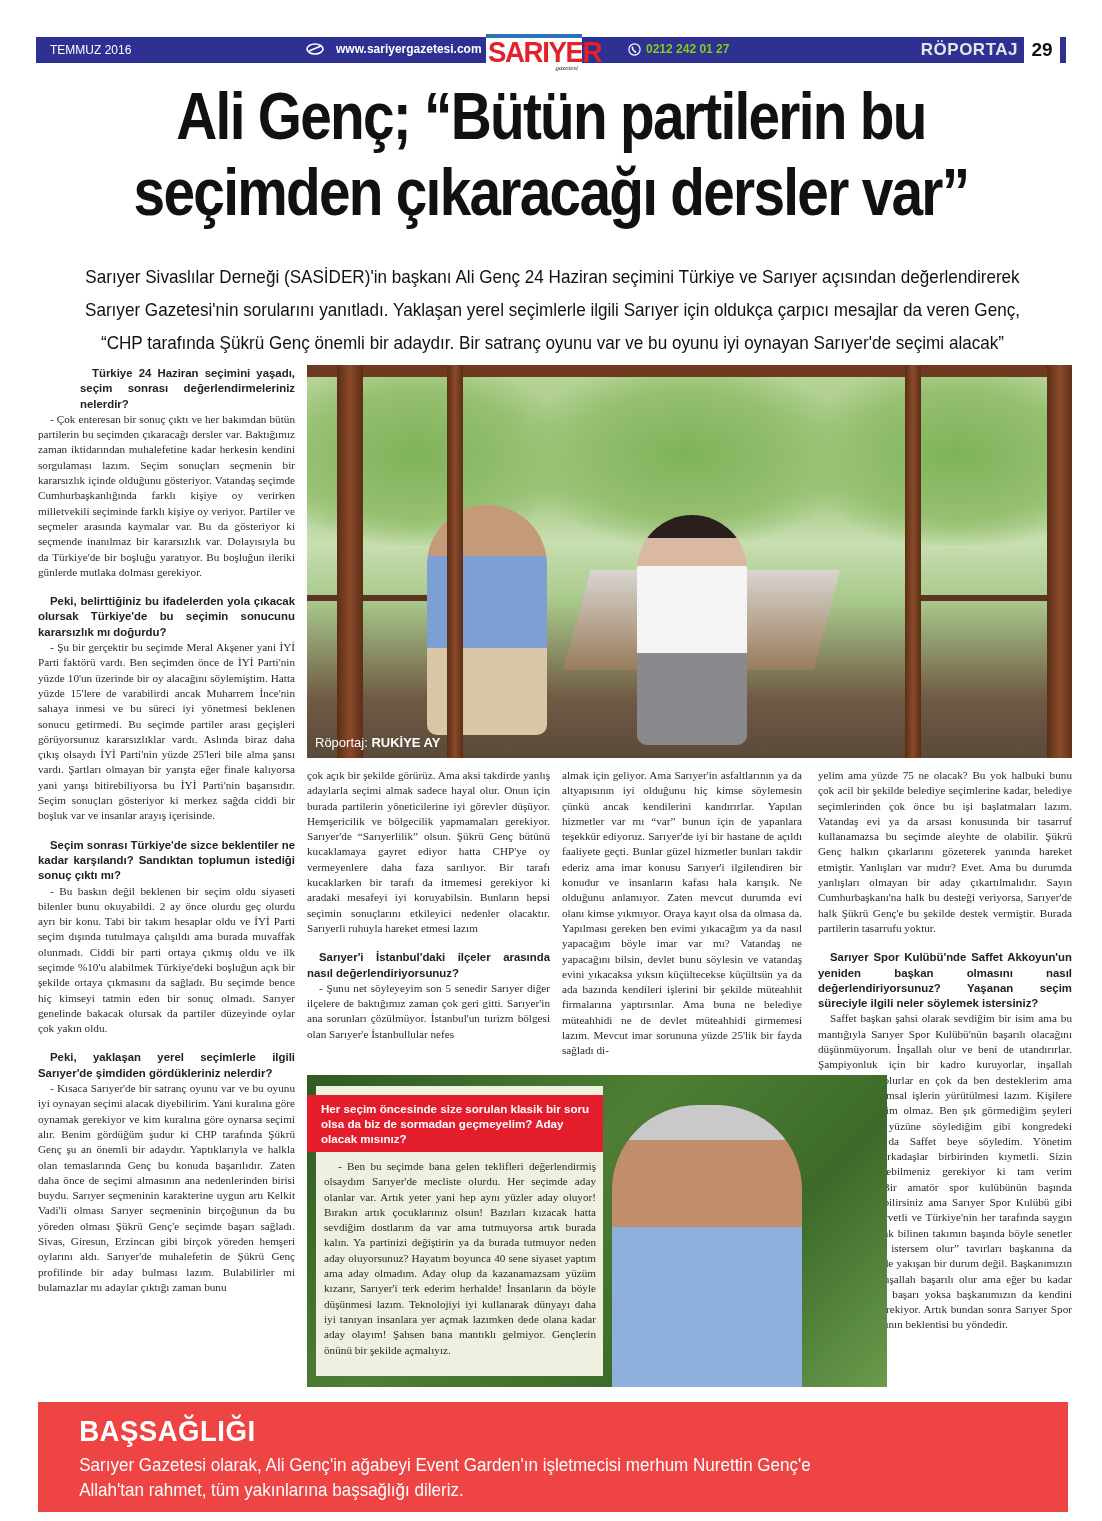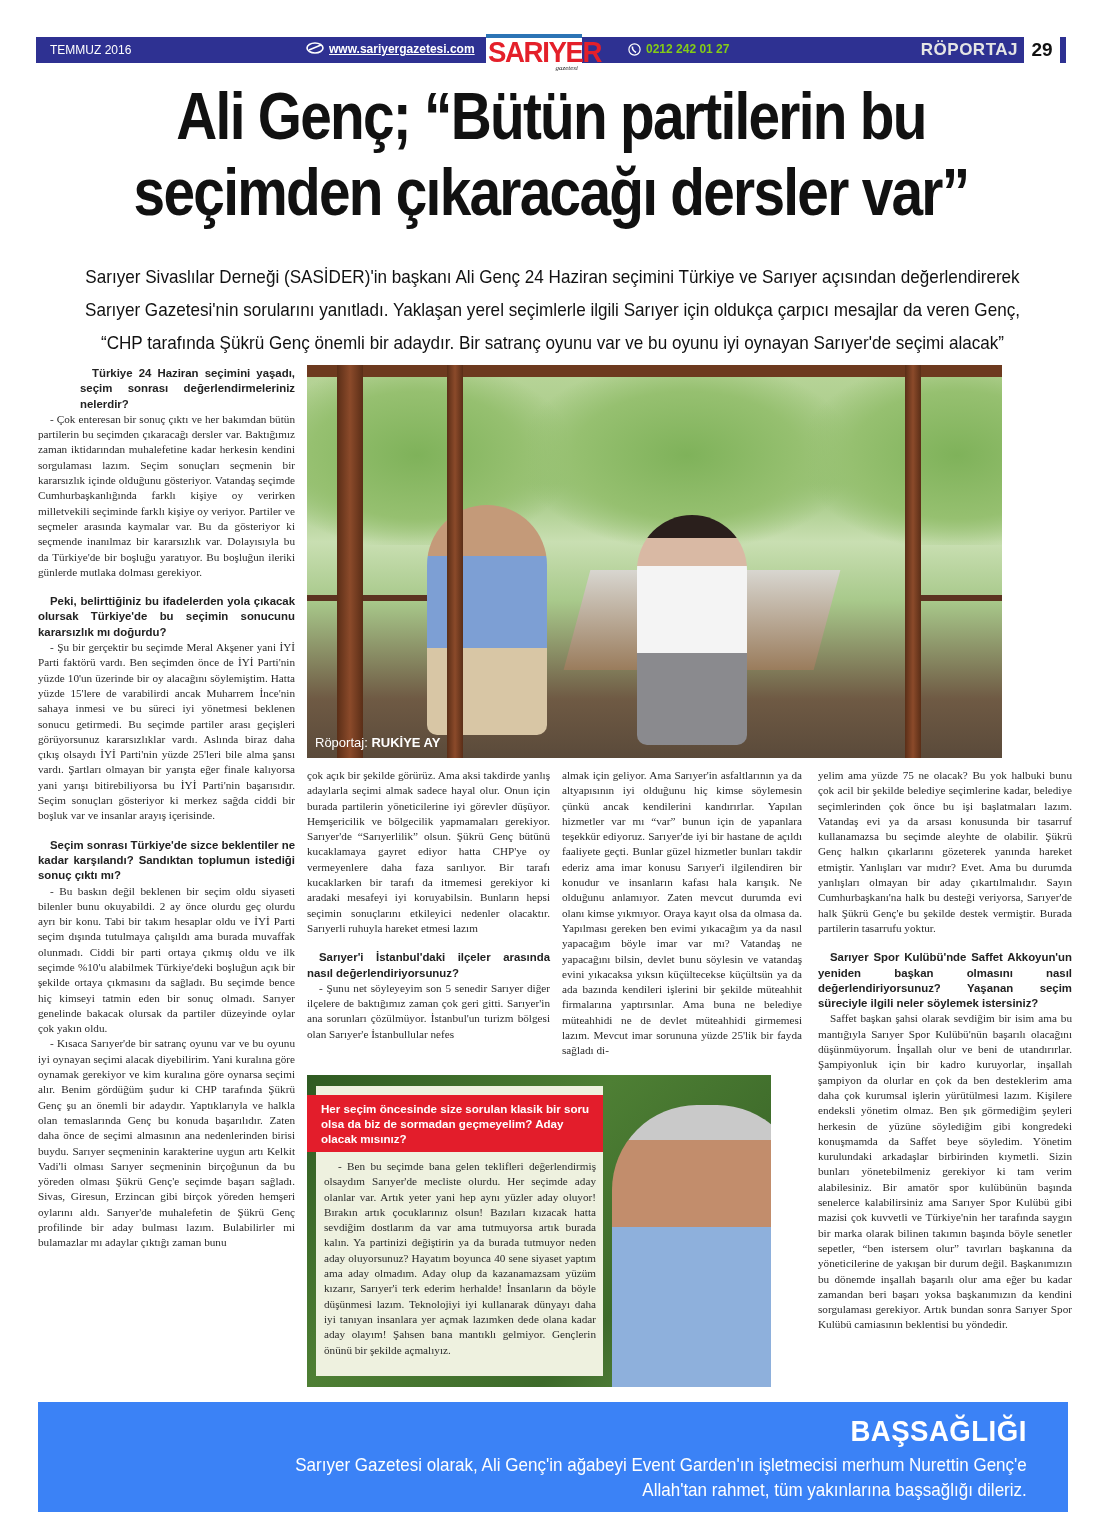--- a/index.html
+++ b/index.html
@@ -2,21 +2,21 @@
 <html><head>
 <meta charset="utf-8">
 <style>
   * { box-sizing: border-box; margin: 0; padding: 0; }
   html, body { width: 1102px; height: 1521px; background: #ffffff; overflow: hidden; }
   body { position: relative; font-family: "DejaVu Serif", serif; color: #222; }
 
   
   .bar { position: absolute; left: 36px; top: 37px; width: 1030px; height: 26px; background: #2e3192; }
   .bar .date { position: absolute; left: 14px; top: 6px; font: 12px "Liberation Sans", sans-serif; color: #fff; }
-  .bar .web { position: absolute; left: 270px; top: 5px; font: bold 12px "Liberation Sans", sans-serif; color: #fff; display: flex; align-items: flex-start; gap: 5px; text-decoration: underline; }
+  .bar .web { position: absolute; left: 270px; top: 5px; font: bold 12px "Liberation Sans", sans-serif; color: #fff; display: flex; align-items: center; gap: 12px; }
   .bar .phone { position: absolute; left: 592px; top: 5px; font: bold 12px "Liberation Sans", sans-serif; color: #84cc16; display: flex; align-items: center; gap: 5px; }
   .bar .section { position: absolute; right: 48px; top: 3px; font: bold 17px "Liberation Sans", sans-serif; color: #e5e5e5; letter-spacing: 0.5px; }
   .bar .pagenum { position: absolute; right: 6px; top: 0px; width: 36px; height: 26px; background: #fff; font: bold 19px "Liberation Sans", sans-serif; color: #111; text-align: center; line-height: 26px; margin-left: 32px; }
   .logo { position: absolute; left: 486px; top: 34px; width: 96px; height: 38px; background: #fff; }
   .logo .stripe { position: absolute; left: 0; top: 0; width: 96px; height: 4px; background: #2c74b5; }
   .logo .name { position: absolute; left: 2px; top: 1px; font: bold 30px "Liberation Sans", sans-serif; color: #e4202a; letter-spacing: -1.5px; transform: scaleX(0.92); transform-origin: left; }
   .logo .sub { position: absolute; right: 4px; top: 30px; font: italic 7px "Liberation Serif", serif; color: #222; }
 
   
   .headline { position: absolute; left: 36px; top: 78px; width: 1030px; text-align: center;
@@ -30,46 +30,46 @@
   .col { position: absolute; font: 11.2px/15.3px "Liberation Serif", serif; color: #2a2a2a; text-align: justify; }
   .col p { text-indent: 12px; margin-bottom: 0; }
   .col .q { font: bold 11.4px/15.3px "Liberation Sans", sans-serif; color: #222; text-indent: 12px; margin-top: 14px; }
   .col .q:first-child { margin-top: 0; margin-left: 42px; }
   #col1 { left: 38px; top: 366px; width: 257px; }
   #col2 { left: 307px; top: 768px; width: 243px; }
   #col3 { left: 562px; top: 768px; width: 240px; }
   #col4 { left: 818px; top: 768px; width: 254px; }
 
   
-  .photo { position: absolute; left: 307px; top: 365px; width: 695px; height: 393px; overflow: hidden;
+  .photo { position: absolute; left: 307px; top: 365px; width: 765px; height: 393px; overflow: hidden;
            background: linear-gradient(180deg, #b9d59a 0%, #9cc47a 30%, #c9dfb2 45%, #a8c98b 60%, #6f5a44 85%, #5a4a3a 100%); }
   .photo .tree { position: absolute; top: 0; height: 180px; background: radial-gradient(ellipse at center, #7fb25a 0%, #96c070 50%, rgba(150,192,112,0) 75%); }
   .photo .post { position: absolute; top: 0; width: 26px; height: 393px; background: linear-gradient(90deg, #5a2e17, #8b4a2a, #5a2e17); }
   .photo .beam { position: absolute; left: 0; top: 0; width: 765px; height: 12px; background: #6d3a1f; }
   .photo .rail { position: absolute; height: 6px; background: #5b3320; }
   .photo .table { position: absolute; left: 270px; top: 205px; width: 250px; height: 100px; background: linear-gradient(180deg, #d8d6d0, #9a7c5c); transform: skewX(-15deg); }
   .photo .man { position: absolute; left: 120px; top: 140px; width: 120px; height: 230px; border-radius: 60px 60px 10px 10px;
                 background: linear-gradient(180deg, #c49a79 0 22%, #7d9fd4 22% 62%, #d8c6a5 62% 100%); }
   .photo .woman { position: absolute; left: 330px; top: 150px; width: 110px; height: 230px; border-radius: 55px 55px 10px 10px;
                   background: linear-gradient(180deg, #2a1f1c 0 10%, #d9b9a4 10% 22%, #f4f4f4 22% 60%, #8a8a8e 60% 100%); }
   .photo .credit { position: absolute; left: 8px; bottom: 8px; font: 13px "Liberation Sans", sans-serif; color: #fff; }
   .photo .credit b { font-weight: bold; }
 
   
-  .inset { position: absolute; left: 307px; top: 1075px; width: 464px; height: 312px; overflow: hidden;
+  .inset { position: absolute; left: 307px; top: 1075px; width: 580px; height: 312px; overflow: hidden;
            background: linear-gradient(135deg, #2f5a22 0%, #4e7f34 40%, #3d6a2a 70%, #6a9a4c 100%); }
   .inset .portrait { position: absolute; left: 305px; top: 30px; width: 190px; height: 290px; border-radius: 85px 85px 0 0;
                      background: linear-gradient(180deg, #c9c9c9 0 12%, #c28d6c 12% 42%, #8eb0dc 42% 100%); }
   .inset .box { position: absolute; left: 9px; top: 11px; width: 287px; height: 290px; background: #eef1df; }
   .inset .redq { position: absolute; left: 0px; top: 20px; width: 296px; background: #e31d2b; padding: 6px 10px 6px 14px;
                  font: bold 11.6px/15px "Liberation Sans", sans-serif; color: #fff; }
   .inset .answer { position: absolute; left: 17px; top: 84px; width: 272px; font: 11.2px/15.3px "Liberation Serif", serif; color: #2a2a2a; text-align: justify; text-indent: 14px; }
 
   
-  .condolence { position: absolute; left: 38px; top: 1402px; width: 1030px; height: 110px; background: #3b82f6; text-align: right; color: #fff; }
+  .condolence { position: absolute; left: 38px; top: 1402px; width: 1030px; height: 110px; background: #ef4444; text-align: left; color: #fff; }
   .condolence .title { font: bold 30px "Liberation Sans", sans-serif; margin-top: 12px; letter-spacing: 0.5px; transform: scaleX(0.92); }
   .condolence .msg { font: 18.5px/25px "Liberation Sans", sans-serif; margin-top: 4px; transform: scaleX(0.92); }
 </style>
 </head>
 <body>
 
 <div class="bar">
   <span class="date">TEMMUZ 2016</span>
   <span class="web">
     <svg width="18" height="12" viewBox="0 0 18 12">
@@ -101,20 +101,21 @@
 
 <p class="lead">Sarıyer Sivaslılar Derneği (SASİDER)'in başkanı Ali Genç 24 Haziran seçimini Türkiye ve Sarıyer açısından değerlendirerek Sarıyer Gazetesi'nin sorularını yanıtladı. Yaklaşan yerel seçimlerle ilgili Sarıyer için oldukça çarpıcı mesajlar da veren Genç, “CHP tarafında Şükrü Genç önemli bir adaydır. Bir satranç oyunu var ve bu oyunu iyi oynayan Sarıyer'de seçimi alacak” dedi.</p>
 
 <div class="col" id="col1">
   <p class="q">Türkiye 24 Haziran seçimini yaşadı, seçim sonrası değerlendirmeleriniz nelerdir?</p>
   <p>- Çok enteresan bir sonuç çıktı ve her bakımdan bütün partilerin bu seçimden çıkaracağı dersler var. Baktığımız zaman iktidarından muhalefetine kadar herkesin kendini sorgulaması lazım. Seçim sonuçları seçmenin bir kararsızlık içinde olduğunu gösteriyor. Vatandaş seçimde Cumhurbaşkanlığında farklı kişiye oy verirken milletvekili seçiminde farklı kişiye oy veriyor. Partiler ve seçmeler arasında kaymalar var. Bu da gösteriyor ki seçmende inanılmaz bir kararsızlık var. Dolayısıyla bu da Türkiye'de bir boşluğu yaratıyor. Bu boşluğun ileriki günlerde mutlaka dolması gerekiyor.</p>
   <p class="q">Peki, belirttiğiniz bu ifadelerden yola çıkacak olursak Türkiye'de bu seçimin sonucunu kararsızlık mı doğurdu?</p>
   <p>- Şu bir gerçektir bu seçimde Meral Akşener yani İYİ Parti faktörü vardı. Ben seçimden önce de İYİ Parti'nin yüzde 10'un üzerinde bir oy alacağını söylemiştim. Hatta yüzde 15'lere de varabilirdi ancak Muharrem İnce'nin sahaya inmesi ve bu süreci iyi yönetmesi beklenen sonucu getirmedi. Bu seçimde partiler arası geçişleri görüyorsunuz kararsızlıklar vardı. Aslında biraz daha çıkış olsaydı İYİ Parti'nin yüzde 25'leri bile alma şansı vardı. Şartları olmayan bir yarışta eğer finale kalıyorsa yani yarışı bitirebiliyorsa bu İYİ Parti'nin başarısıdır. Seçim sonuçları gösteriyor ki merkez sağda ciddi bir boşluk var ve insanlar arayış içerisinde.</p>
   <p class="q">Seçim sonrası Türkiye'de sizce beklentiler ne kadar karşılandı? Sandıktan toplumun istediği sonuç çıktı mı?</p>
   <p>- Bu baskın değil beklenen bir seçim oldu siyaseti bilenler bunu okuyabildi. 2 ay önce olurdu geç olurdu ayrı bir konu. Tabi bir takım hesaplar oldu ve İYİ Parti seçim dışında tutulmaya çalışıldı ama burada muvaffak olunmadı. Ciddi bir parti ortaya çıkmış oldu ve ilk seçimde %10'u alabilmek Türkiye'deki boşluğun açık bir şekilde ortaya çıkmasını da sağladı. Bu seçimde bence hiç kimseyi tatmin eden bir sonuç olmadı. Sarıyer genelinde bakacak olursak da partiler düzeyinde oylar çok yakın oldu.</p>
+  <p class="q">Peki, yaklaşan yerel seçimlerle ilgili Sarıyer'de şimdiden gördükleriniz nelerdir?</p>
   <p>- Kısaca Sarıyer'de bir satranç oyunu var ve bu oyunu iyi oynayan seçimi alacak diyebilirim. Yani kuralına göre oynamak gerekiyor ve kim kuralına göre oynarsa seçimi alır. Benim gördüğüm şudur ki CHP tarafında Şükrü Genç şu an önemli bir adaydır. Yaptıklarıyla ve halkla olan temaslarında Genç bu konuda başarılıdır. Zaten daha önce de seçimi almasının ana nedenlerinden birisi buydu. Sarıyer seçmeninin karakterine uygun artı Kelkit Vadi'li olması Sarıyer seçmeninin birçoğunun da bu yöreden olması Şükrü Genç'e seçimde başarı sağladı. Sivas, Giresun, Erzincan gibi birçok yöreden hemşeri oylarını aldı. Sarıyer'de muhalefetin de Şükrü Genç profilinde bir aday bulması lazım. Bulabilirler mi bulamazlar mı adaylar çıktığı zaman bunu</p>
 </div>
 
 <div class="photo">
   <div class="tree" style="left:-40px;width:300px;"></div>
   <div class="tree" style="left:220px;width:320px;"></div>
   <div class="tree" style="left:500px;width:300px;"></div>
   <div class="beam"></div>
   <div class="rail" style="left:0;top:230px;width:120px;"></div>
   <div class="rail" style="left:600px;top:230px;width:165px;"></div>

